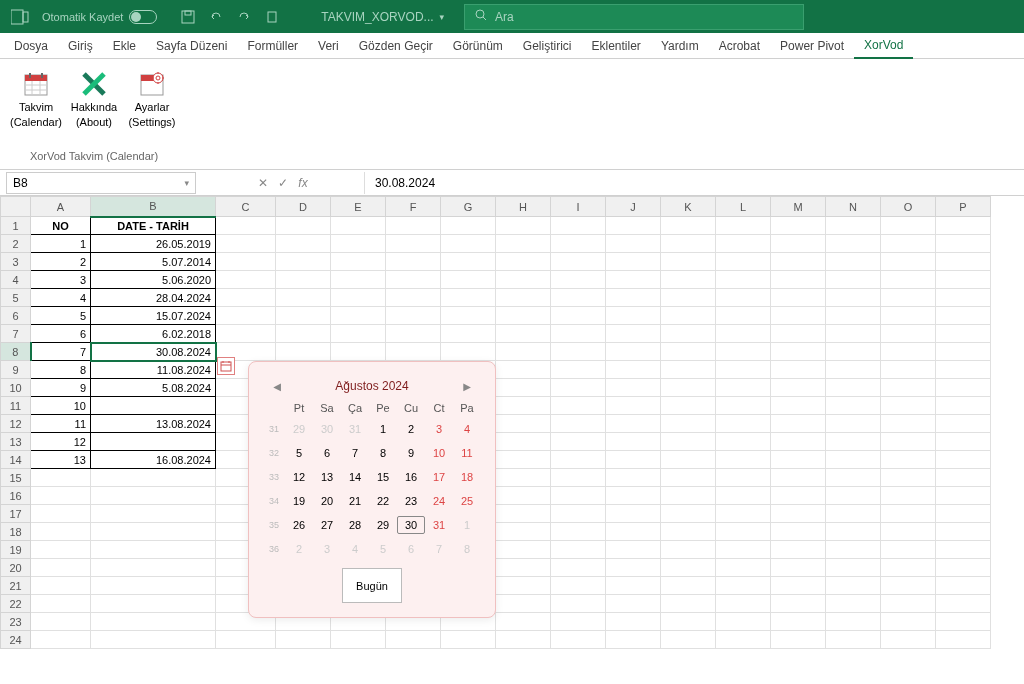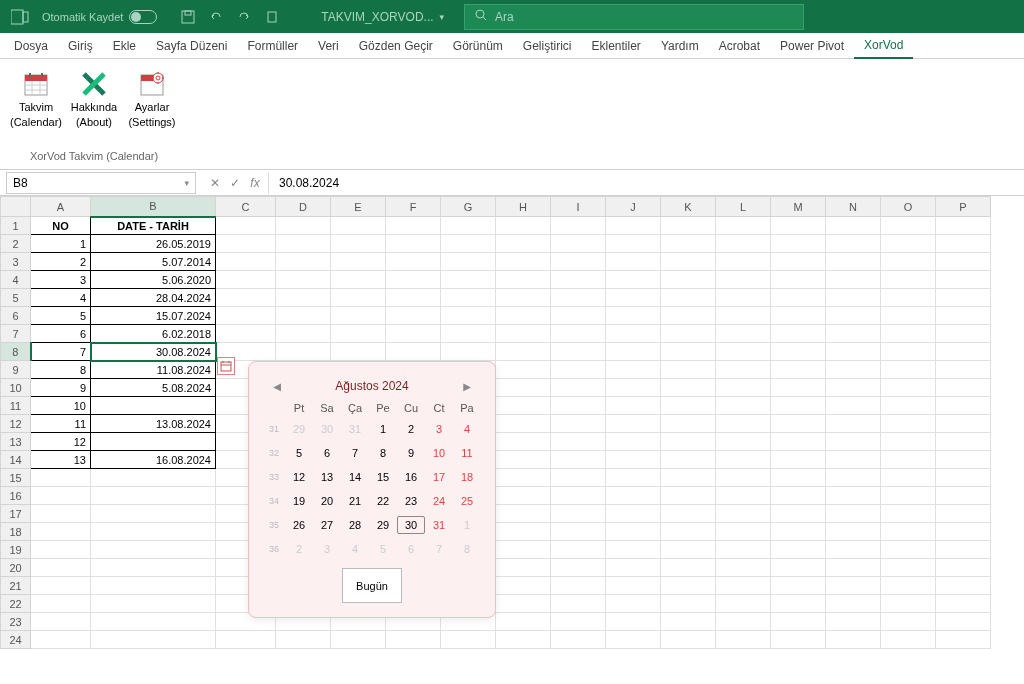--- a/index.html
+++ b/index.html
@@ -24,21 +24,21 @@
 
 .ribbon { height: 111px; background: #fff; border-bottom: 1px solid #d0d0d0; display: flex; }
 .ribbon-group { padding: 4px 8px; display: flex; flex-direction: column; }
 .rg-items { display: flex; gap: 2px; flex: 1; }
 .rg-item { width: 56px; display: flex; flex-direction: column; align-items: center; padding-top: 6px; text-align: center; gap: 2px; cursor: pointer; }
 .rg-icon { width: 30px; height: 30px; display: flex; align-items: center; justify-content: center; }
 .rg-label { font-size: 11px; line-height: 13px; }
 .rg-title { font-size: 11px; color: #666; text-align: center; padding-bottom: 3px; }
 
 
-.formula-row { height: 26px; border-bottom: 1px solid #d0d0d0; display: flex; align-items: center; }
+.formula-row { height: 26px; border-bottom: 1px solid #d0d0d0; display: flex; align-items: center; gap: 48px; }
 .name-box { width: 190px; height: 22px; border: 1px solid #ccc; margin: 0 6px; padding: 0 6px; display: flex; align-items: center; justify-content: space-between; font-size: 12px; }
 .name-box-dd { color: #888; font-size: 9px; }
 .fx-controls { display: flex; align-items: center; gap: 2px; padding: 0 4px; color: #888; }
 .fx-btn { width: 18px; height: 18px; display: flex; align-items: center; justify-content: center; font-size: 12px; }
 .formula-input { flex: 1; padding: 0 10px; font-size: 12px; border-left: 1px solid #ddd; height: 22px; display: flex; align-items: center; }
 
 
 .grid-wrap { position: relative; }
 table.grid { border-collapse: collapse; table-layout: fixed; }
 table.grid th.corner { width: 30px; height: 20px; background: #f0f0f0; border: 1px solid #d4d4d4; }

